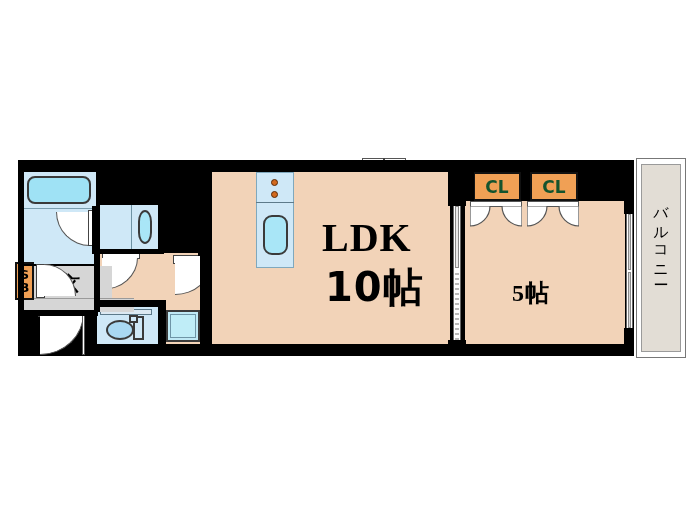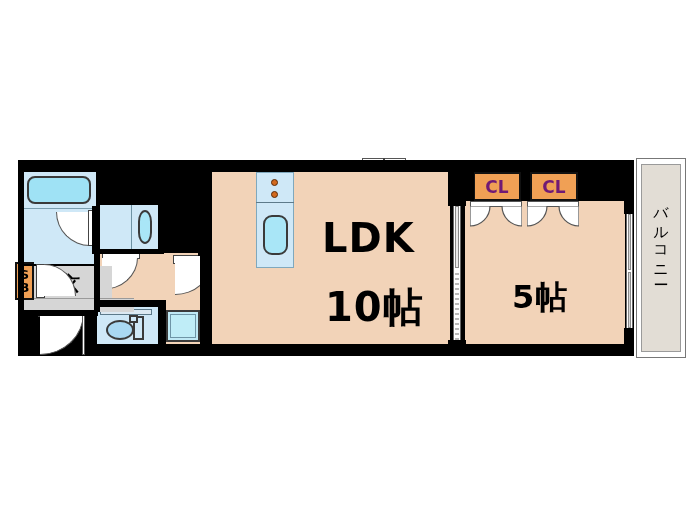--- a/index.html
+++ b/index.html
@@ -15,24 +15,24 @@
   .tataki{background:#D6D6D6;}
   .balcony{background:#E2DDD5;}
   .white{background:#FFFFFF;}
   .orange{background:#F0A055;}
   .ol2{border:2px solid #111;}
 
   
   .lbl{position:absolute;color:#000;font-weight:bold;line-height:1;
        white-space:nowrap;}
   #ldk-name{font-size:40px;letter-spacing:1px;}
-  #ldk-size{font-size:40px;letter-spacing:1px;margin-top:20px;}
+  #ldk-size{font-size:40px;letter-spacing:1px;}
   #room-name{font-size:28px;letter-spacing:1px;}
-  #room-size{font-size:32px;letter-spacing:1px;}
-  .cl-lbl{font-size:17px;font-weight:bold;color:#701a75;
+  #room-size{font-size:24px;letter-spacing:1px;font-family:Liberation Serif, serif;}
+  .cl-lbl{font-size:17px;font-weight:bold;color:#14532d;
           display:flex;align-items:center;justify-content:center;
           width:100%;height:100%;}
   #genkan-lbl{font-size:19px;}
   .sb-lbl{font-size:13px;font-weight:bold;color:#000;
           display:flex;flex-direction:column;align-items:center;
           justify-content:center;width:100%;height:100%;line-height:1.02;}
   #balcony-lbl{font-size:15px;writing-mode:vertical-rl;
                letter-spacing:3px;font-weight:normal;color:#000;}
 
   
@@ -187,18 +187,18 @@
 
   <div class="abs wall" style="left:448px;top:344px;width:186px;height:12px;"></div>
 
   <div class="abs wall" style="left:200px;top:344px;width:252px;height:12px;"></div>
 
   <div class="abs wall" style="left:198px;top:160px;width:254px;height:12px;"></div>
 
   <div class="abs wall" style="left:18px;top:160px;width:6px;height:156px;"></div>
   <div class="abs wall" style="left:18px;top:160px;width:182px;height:12px;"></div>
 
-  <div class="lbl" id="ldk-name" style="left:322px;top:218px;">LDK</div>
+  <div class="lbl" id="ldk-name" style="left:322px;top:218px;font-family:Liberation Serif, serif;">LDK</div>
   <div class="lbl" id="ldk-size" style="left:325px;top:267px;">10帖</div>
 
   <div class="lbl" id="room-size" style="left:512px;top:281px;">5帖</div>
 
 </div>
 
 </body></html>

